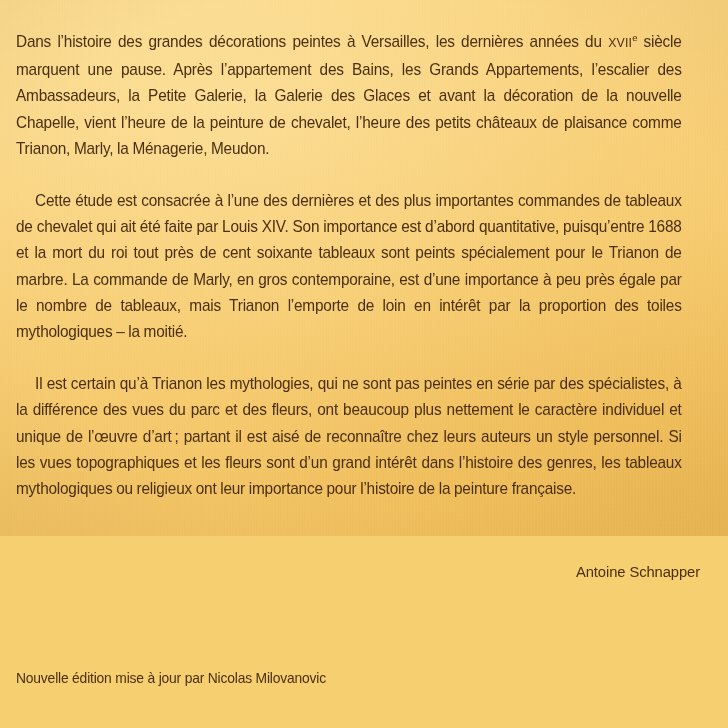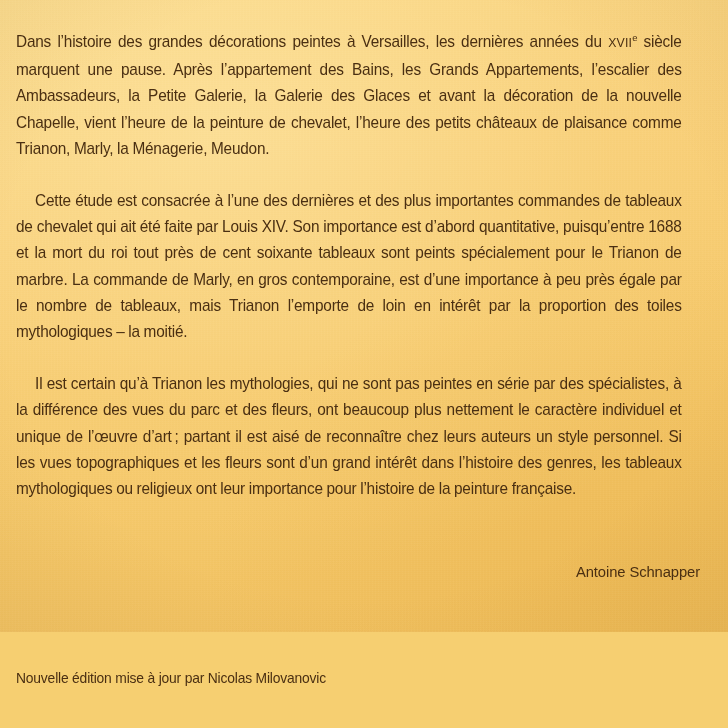--- a/index.html
+++ b/index.html
@@ -10,21 +10,21 @@
     width: 728px;
     height: 728px;
     overflow: hidden;
     background: #f6cf71;
     font-family: "Liberation Sans", "DejaVu Sans", sans-serif;
   }
 
   #cover {
     position: relative;
     width: 728px;
-    height: 632px;
+    height: 536px;
     box-sizing: border-box;
     background:
       radial-gradient(ellipse 120% 100% at 30% 20%, rgba(255,233,170,0.55) 0%, rgba(255,225,150,0.16) 45%, rgba(0,0,0,0) 72%),
       radial-gradient(ellipse 90% 80% at 88% 92%, rgba(228,168,62,0.30) 0%, rgba(0,0,0,0) 66%),
       linear-gradient(168deg, #fad887 0%, #f8ce76 32%, #f5c869 62%, #f0bf5c 100%);
   }
 
   
   #grain {
     position: absolute;

